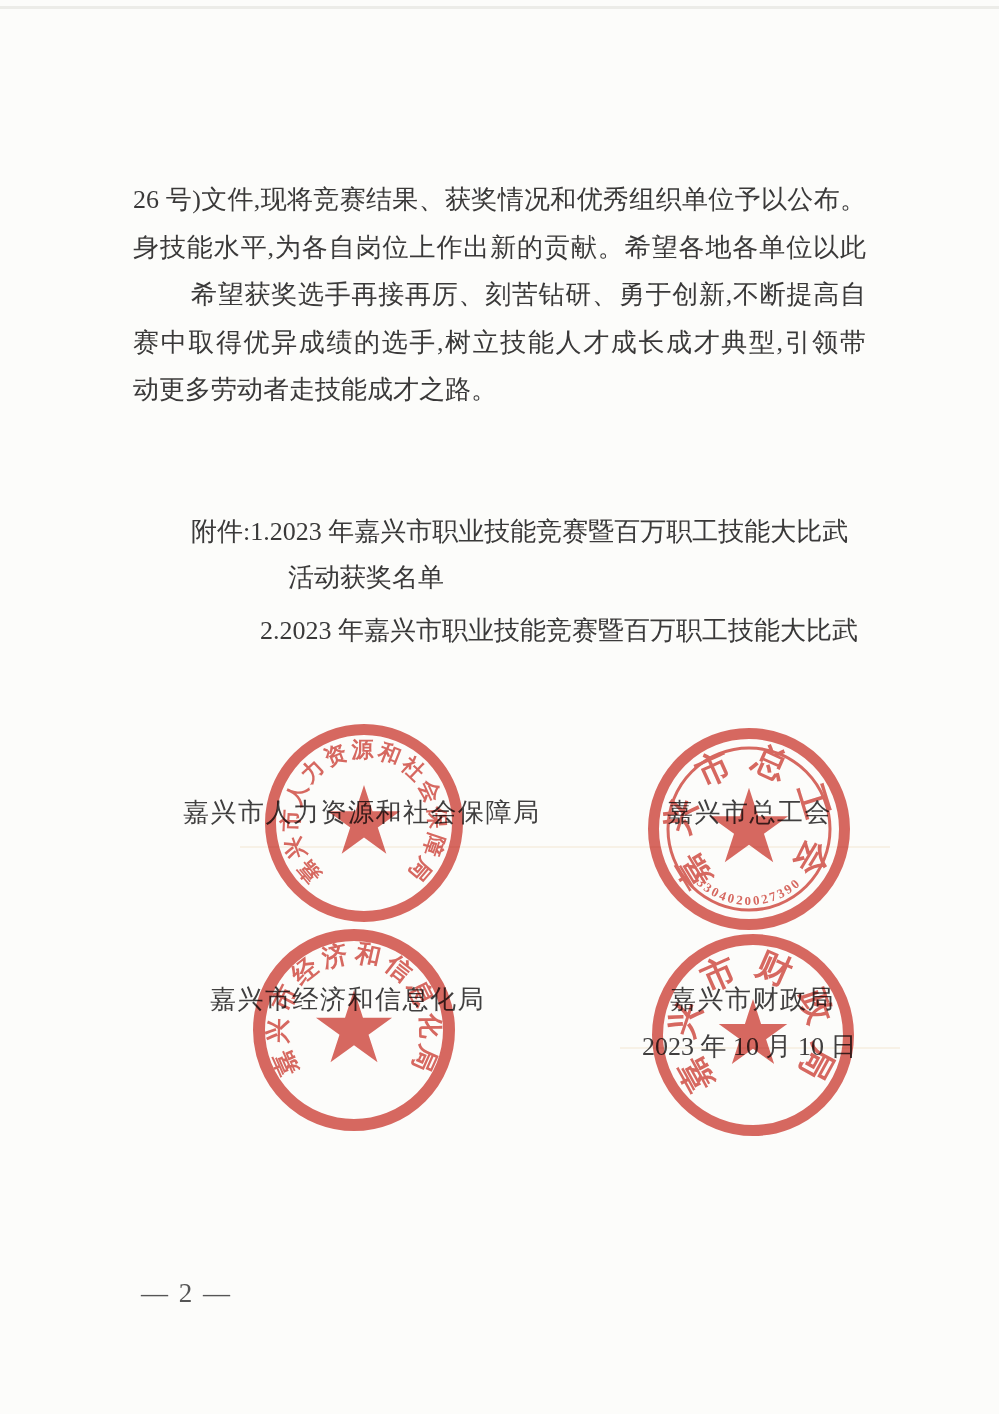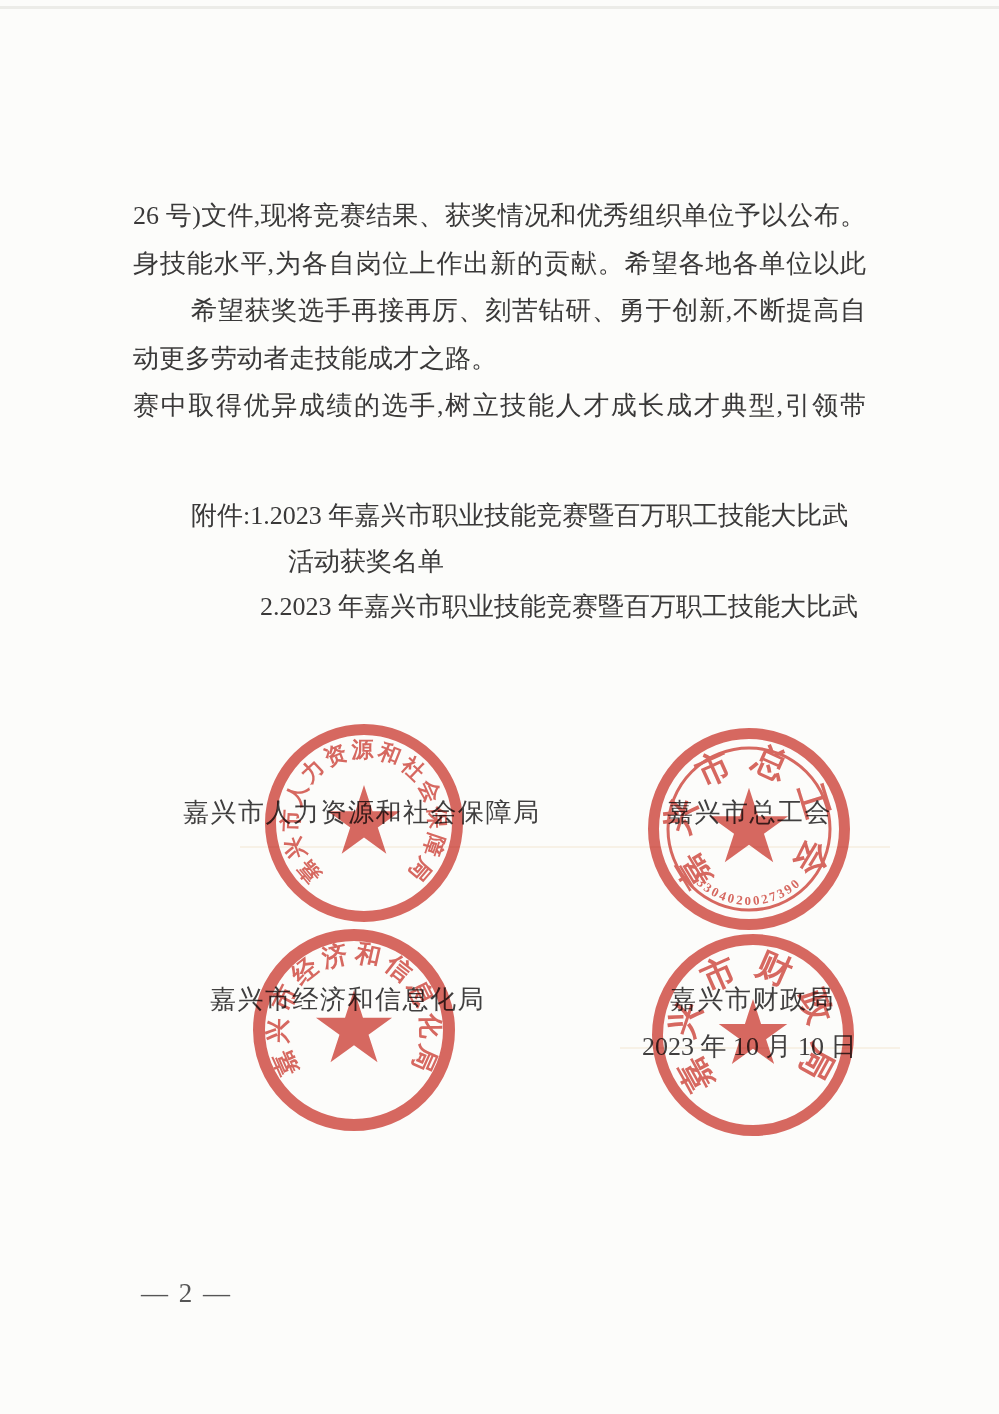--- a/index.html
+++ b/index.html
@@ -13,36 +13,36 @@
   }
   .scan-edge-top{
     position:absolute;left:0;top:6px;width:999px;height:3px;
     background:#e7e7e3;opacity:.8;
   }
   .scan-streak{
     position:absolute;height:2px;background:#f2e8d6;opacity:.55;
   }
   
   .body-text{
-    position:absolute;left:133px;top:192px;width:733px;
+    position:absolute;left:133px;top:176px;width:733px;
     font-size:26px;line-height:47.6px;color:#3a3939;
   }
   .bline{width:733px;}
   .bline.just{text-align:justify;text-align-last:justify;}
   .bline.indent{padding-left:58px;width:675px;}
   .bline.last{white-space:nowrap;}
   
   .attach{
-    position:absolute;left:133px;top:493px;width:820px;
+    position:absolute;left:133px;top:509px;width:820px;
     font-size:26px;line-height:45.6px;color:#3a3939;
   }
   .aline{white-space:nowrap;}
   .aline.p1{padding-left:58px;}
   .aline.p2{padding-left:155px;}
-  .aline.p3{padding-left:127px;}
+  .aline.p3{padding-left:127px;margin-top:8px;}
   
   .sig{
     position:absolute;font-size:26px;line-height:34px;
     letter-spacing:1.5px;color:#403f3f;white-space:nowrap;
   }
   .sig1{left:183px;top:796px;}
   .sig2{left:667px;top:796px;}
   .sig3{left:210px;top:983px;}
   .sig4{left:670px;top:983px;}
   .doc-date{
@@ -70,22 +70,22 @@
 <div class="page">
 
   <div class="scan-edge-top"></div>
   <div class="scan-streak" style="left:240px;top:846px;width:650px;"></div>
   <div class="scan-streak" style="left:620px;top:1047px;width:280px;"></div>
 
   <div class="body-text">
     <div class="bline just">26 号)文件,现将竞赛结果、获奖情况和优秀组织单位予以公布。</div>
     <div class="bline just">身技能水平,为各自岗位上作出新的贡献。希望各地各单位以此</div>
     <div class="bline just indent">希望获奖选手再接再厉、刻苦钻研、勇于创新,不断提高自</div>
+    <div class="bline just">赛中取得优异成绩的选手,树立技能人才成长成才典型,引领带</div>
     <div class="bline last">动更多劳动者走技能成才之路。</div>
-    <div class="bline just">赛中取得优异成绩的选手,树立技能人才成长成才典型,引领带</div>
   </div>
 
   <div class="attach">
     <div class="aline p1">附件:1.2023 年嘉兴市职业技能竞赛暨百万职工技能大比武</div>
     <div class="aline p2">活动获奖名单</div>
     <div class="aline p3">2.2023 年嘉兴市职业技能竞赛暨百万职工技能大比武</div>
   </div>
 
   <div class="sig sig1">嘉兴市人力资源和社会保障局</div>
   <div class="sig sig2">嘉兴市总工会</div>

